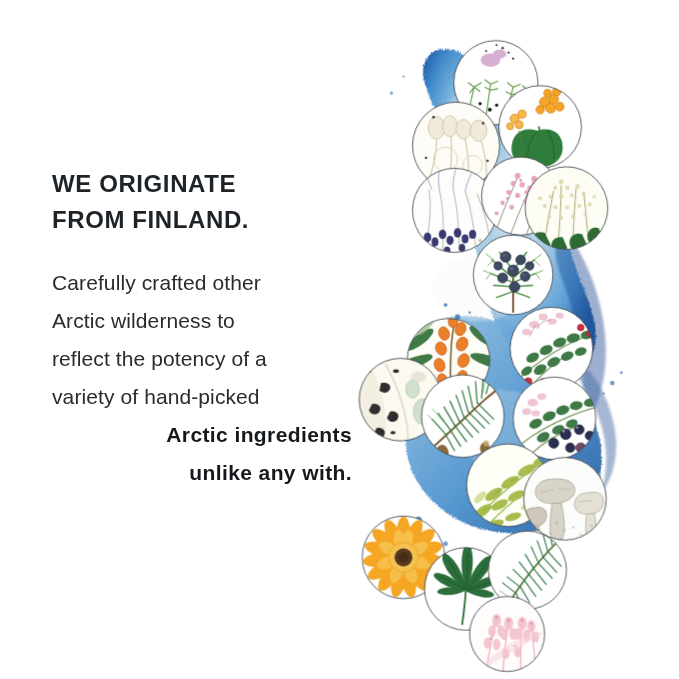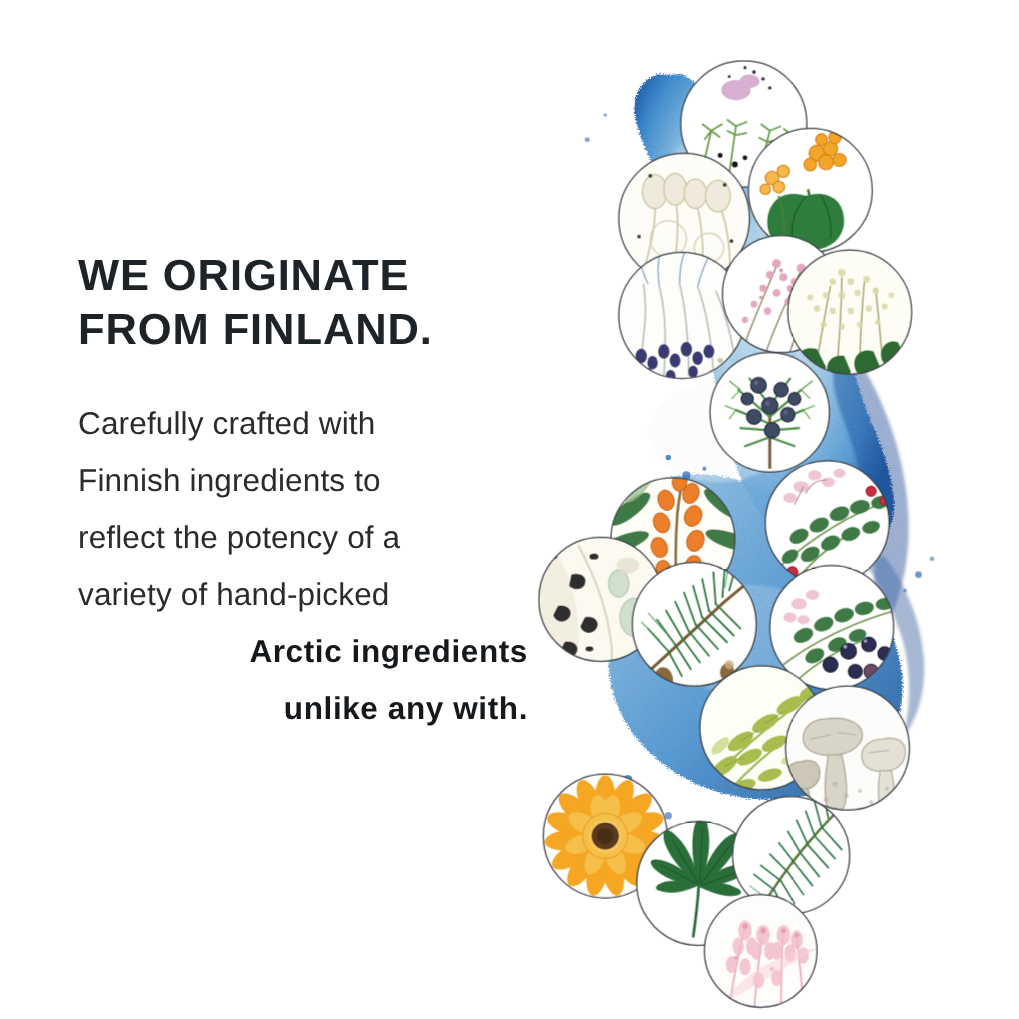--- a/index.html
+++ b/index.html
@@ -20,21 +20,21 @@
   .copy {
     position: absolute;
     left: 52px;
     top: 166px;
     width: 300px;
   }
   .headline {
     margin: 0;
     font-family: "Liberation Sans", sans-serif;
     font-weight: bold;
-    font-size: 29px;
+    font-size: 24px;
     line-height: 36px;
     letter-spacing: 0.6px;
     color: #1e2328;
     text-transform: uppercase;
   }
   .headline .hl-line { display: block; white-space: nowrap; }
 
   .body-copy {
     margin: 0;
     padding-top: 26px;
@@ -76,22 +76,22 @@
 <div class="poster">
 
   <div class="copy">
 
     <h1 class="headline">
       <span class="hl-line">WE ORIGINATE</span>
       <span class="hl-line">FROM FINLAND.</span>
     </h1>
 
     <p class="body-copy">
-      <span class="ln">Carefully crafted with</span>
-      <span class="ln">Finnish ingredients to</span>
+      <span class="ln">Carefully crafted other</span>
+      <span class="ln">Arctic wilderness to</span>
       <span class="ln">reflect the potency of a</span>
       <span class="ln">variety of hand-picked</span>
       <span class="ln strong">Arctic ingredients</span>
       <span class="ln strong">unlike any with.</span>
     </p>
 
   </div>
 
   <div class="artwork">
     <svg viewBox="0 0 349 880" xmlns="http://www.w3.org/2000/svg">

